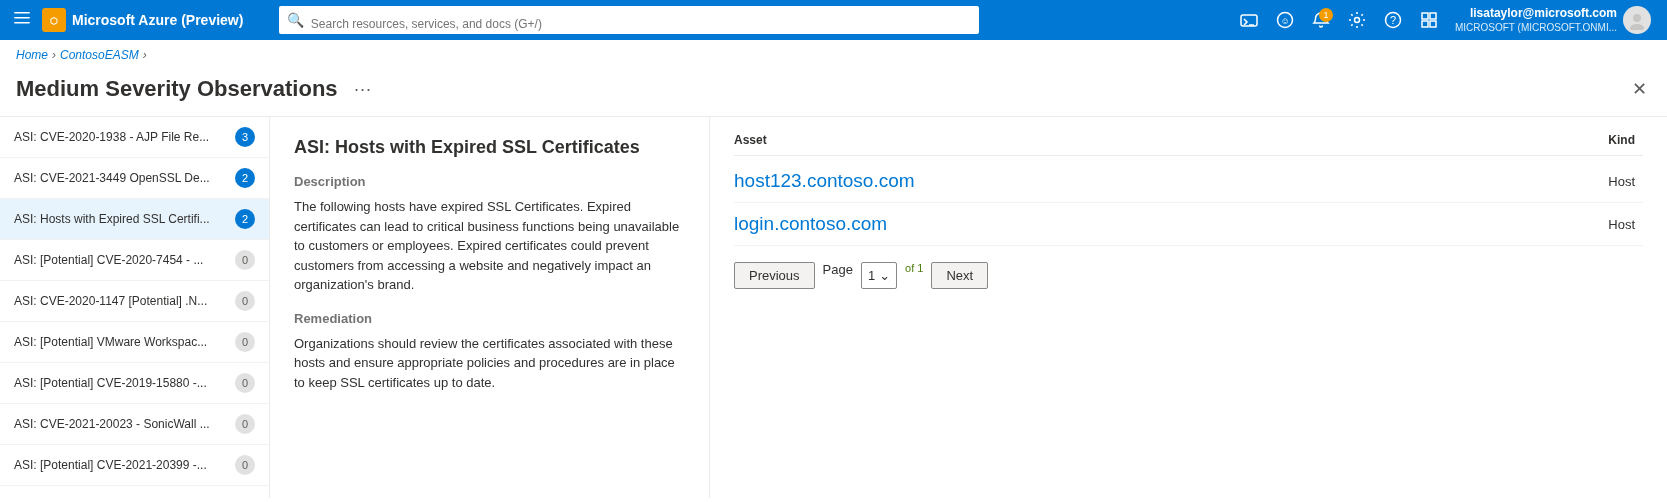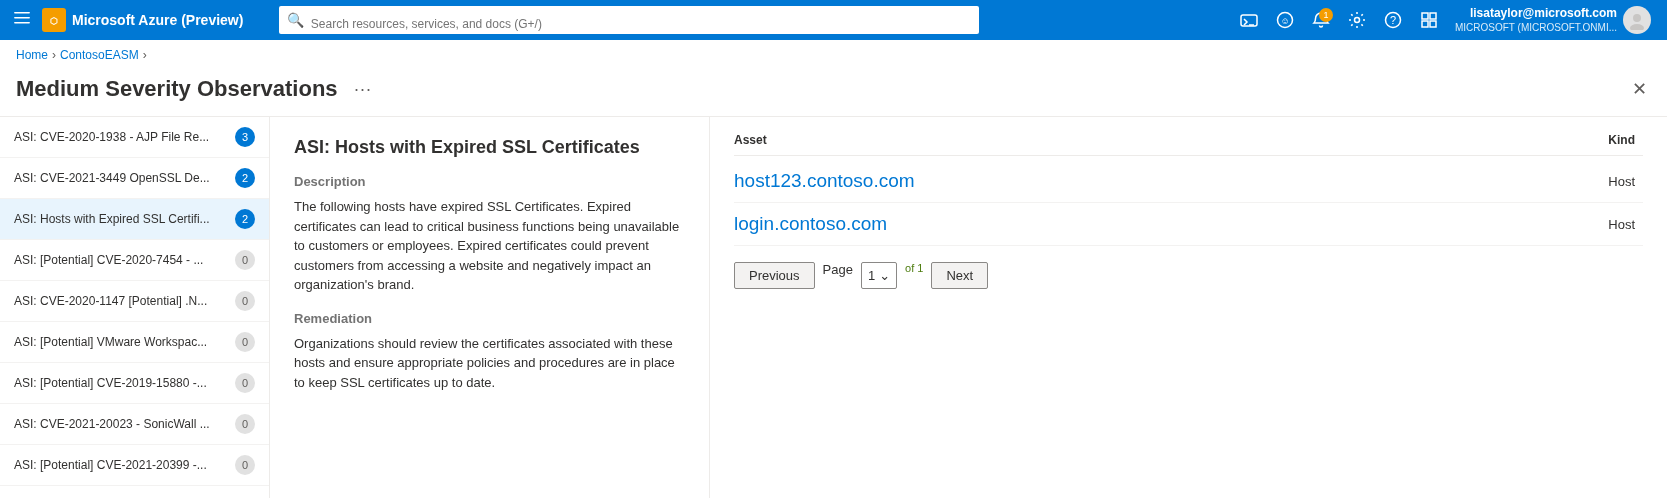--- a/index.html
+++ b/index.html
@@ -51,21 +51,21 @@
     .topbar-user-name { font-size: 12px; font-weight: 600; }
     .topbar-user-tenant { font-size: 10px; opacity: 0.85; }
     .topbar-avatar {
       width: 28px; height: 28px; background: #e1e1e1; border-radius: 50%;
       display: flex; align-items: center; justify-content: center; font-size: 12px; color: #605e5c;
     }
 
     
     .breadcrumb {
       display: flex; align-items: center; gap: 4px;
-      padding: 8px 16px; font-size: 12px; color: #0078d4;
+      padding: 8px 16px; font-size: 12px; color: #0078d4; font-style: italic;
     }
     .breadcrumb-sep { color: #605e5c; font-size: 12px; }
     .breadcrumb a { color: #0078d4; text-decoration: none; cursor: pointer; }
     .breadcrumb span { color: #605e5c; }
 
     
     .page-header {
       display: flex; align-items: center; justify-content: space-between;
       padding: 4px 16px 12px;
     }

